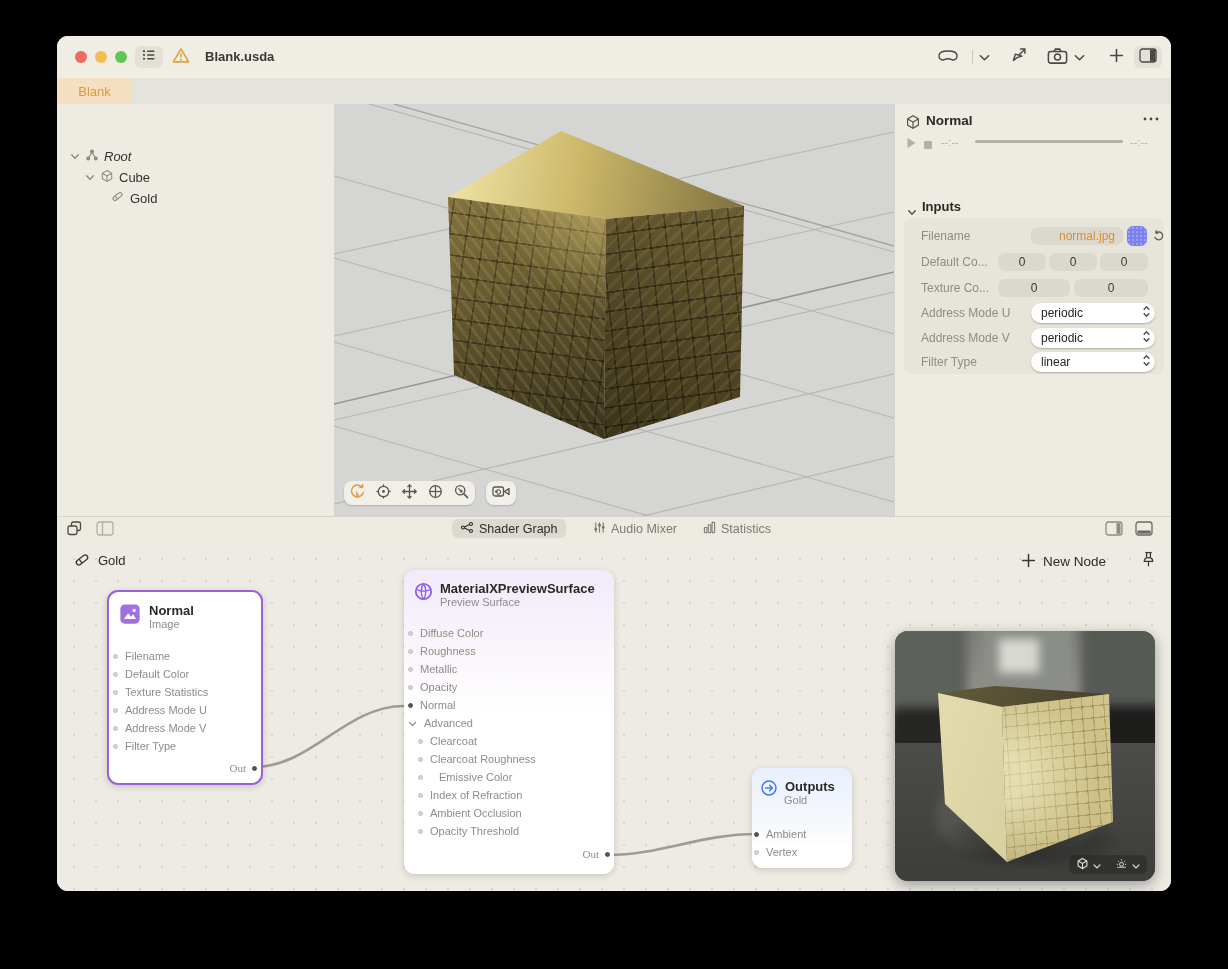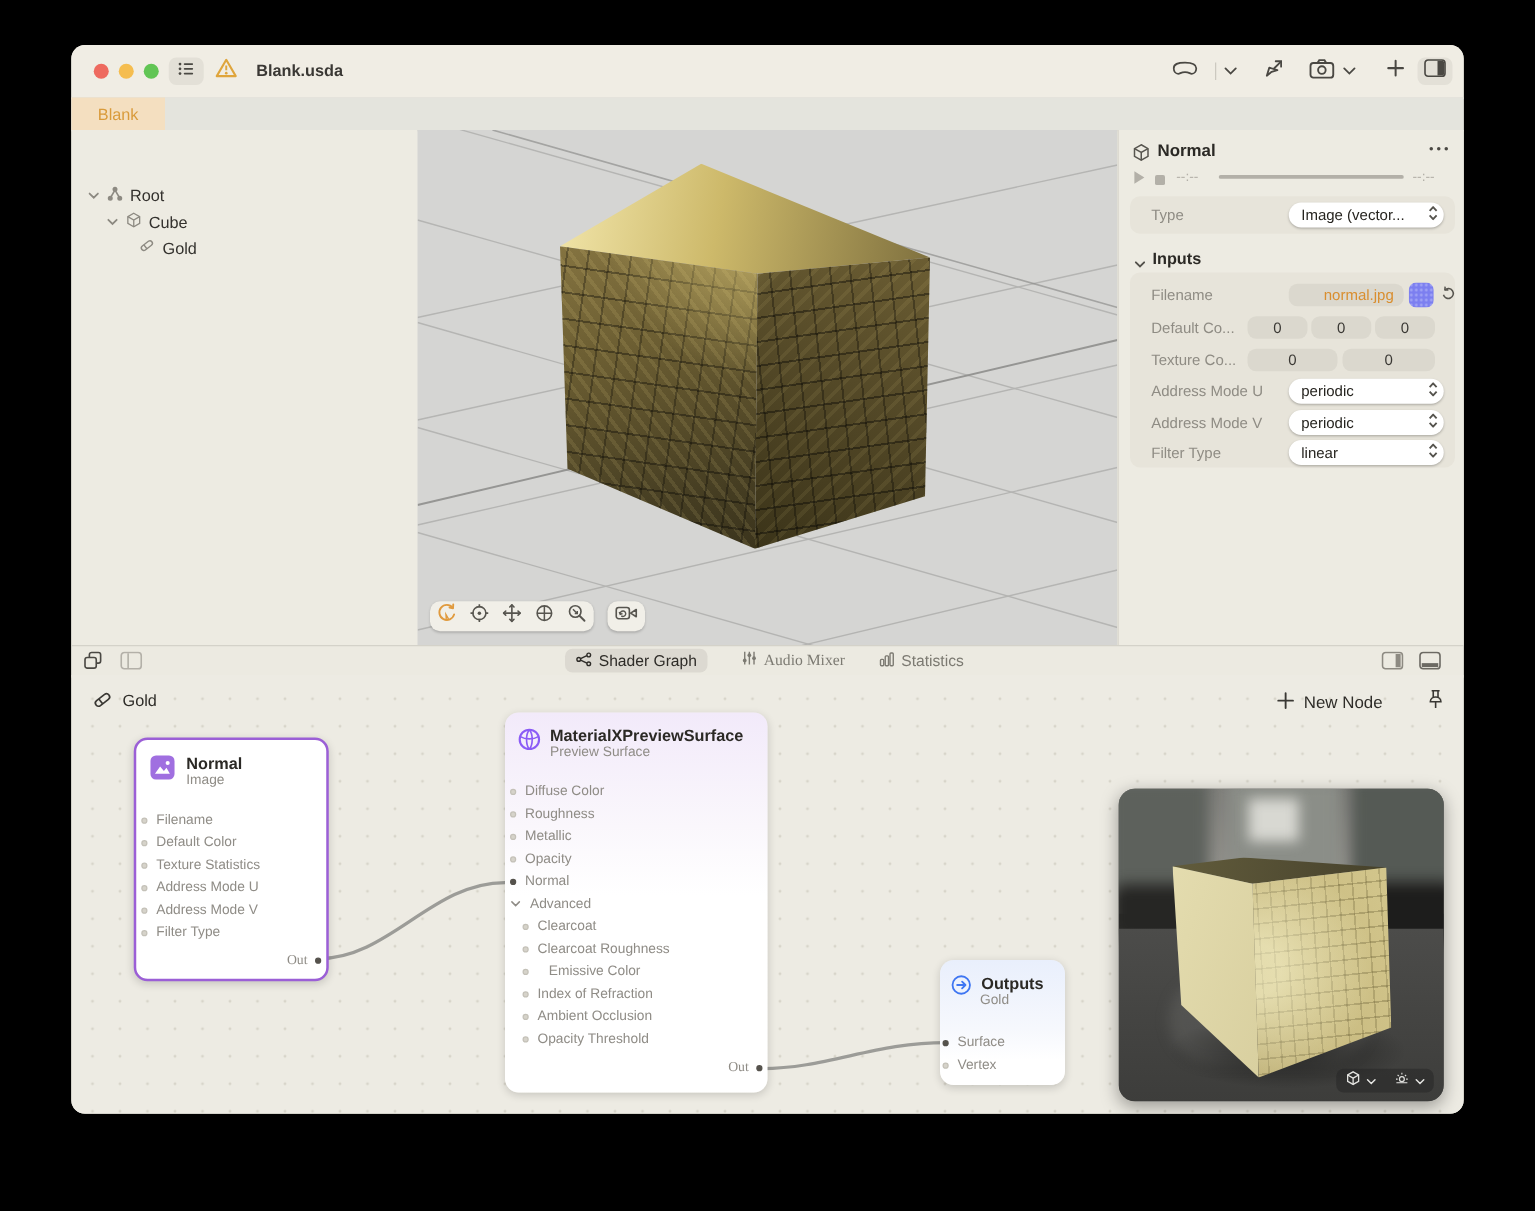--- a/index.html
+++ b/index.html
@@ -141,21 +141,21 @@
     </div>
   </div>
 
   <div class="tabstrip">
     <div class="tab">
       <span>Blank</span>
     </div>
   </div>
 
   <div class="sidebar">
-    <div class="tree-row" style="left:13px;top:43px;">
+    <div class="tree-row" style="left:13px;top:43px;font-style:italic;">
       <span><svg width="10" height="9" viewBox="0 0 12 9">
               <polyline points="2,2.5 6,6.5 10,2.5" fill="none" stroke="#8d8a82" stroke-width="1.7" stroke-linecap="round"></polyline>
             </svg></span>
       <span><svg width="14" height="14" viewBox="0 0 14 14">
               <g stroke="#8d8a82" stroke-width="1.2" fill="#8d8a82">
                 <line x1="7" y1="4" x2="3.5" y2="10"></line>
                 <line x1="7" y1="4" x2="10.5" y2="10"></line>
                 <circle cx="7" cy="3.4" r="1.4"></circle>
                 <circle cx="3.2" cy="10.6" r="1.4"></circle>
                 <circle cx="10.8" cy="10.6" r="1.4"></circle>
@@ -304,30 +304,20 @@
     <span class="abs" style="left:11px;top:31px;"><svg width="11" height="12" viewBox="0 0 10 12">
             <path d="M1 1 L9 6 L1 11 Z" fill="#b3b0a8"></path>
           </svg></span>
     <span class="abs" style="left:28px;top:32px;"><svg width="10" height="10" viewBox="0 0 10 10">
             <rect x="1" y="1" width="8" height="8" rx="1.5" fill="#b3b0a8"></rect>
           </svg></span>
     <div class="abs" style="left:46px;top:32px;font-size:11px;color:#b3b0a8;">--:--</div>
     <div class="abs" style="left:80px;top:36px;width:148px;height:3px;background:#b3b0a8;border-radius:2px;"></div>
     <div class="abs" style="left:235px;top:32px;font-size:11px;color:#b3b0a8;">--:--</div>
 
-    <div class="insp-box" style="top:53px;height:30px;">
-      <div class="lbl abs" style="left:17px;top:8px;">Type</div>
-      <div class="dd" style="left:127px;top:5px;width:124px;">
-        <span>Image (vector...</span>
-        <span><svg width="9" height="13" viewBox="0 0 9 14">
-                <polyline points="1.5,5 4.5,1.8 7.5,5" fill="none" stroke="#55534d" stroke-width="1.6" stroke-linejoin="round"></polyline>
-                <polyline points="1.5,9 4.5,12.2 7.5,9" fill="none" stroke="#55534d" stroke-width="1.6" stroke-linejoin="round"></polyline>
-              </svg></span>
-      </div>
-    </div>
 
     <span class="abs" style="left:12px;top:99px;"><svg width="10" height="9" viewBox="0 0 12 9">
             <polyline points="2,2.5 6,6.5 10,2.5" fill="none" stroke="#55534d" stroke-width="1.8" stroke-linecap="round"></polyline>
           </svg></span>
     <div class="abs" style="left:27px;top:95px;font-size:13px;font-weight:bold;color:#2b2925;">Inputs</div>
 
     <div class="insp-box" style="top:114px;height:156px;">
       <div class="irow" style="top:5px;">
         <span class="lbl">Filename</span>
         <div class="pill" style="left:127px;width:92px;justify-content:flex-end;padding-right:8px;box-sizing:border-box;color:#d98e2f;">normal.jpg</div>
@@ -397,21 +387,21 @@
               <g stroke="#2e2c28" stroke-width="1.2" fill="none">
                 <circle cx="3.2" cy="7" r="1.6"></circle>
                 <circle cx="11.8" cy="3.2" r="1.6"></circle>
                 <circle cx="11.8" cy="10.8" r="1.6"></circle>
                 <line x1="4.8" y1="6.4" x2="10.2" y2="3.8"></line>
                 <line x1="4.8" y1="7.6" x2="10.2" y2="10.2"></line>
               </g>
             </svg></span>
       <span>Shader Graph</span>
     </div>
-    <div class="mtab" style="left:528px;font-family:Liberation Serif, serif;">
+    <div class="mtab" style="left:528px;">
       <span><svg width="13" height="13" viewBox="0 0 14 14">
               <g stroke="#7c7a72" stroke-width="1.2">
                 <line x1="3" y1="1.5" x2="3" y2="12.5"></line>
                 <line x1="7" y1="1.5" x2="7" y2="12.5"></line>
                 <line x1="11" y1="1.5" x2="11" y2="12.5"></line>
               </g>
               <g fill="#7c7a72">
                 <circle cx="3" cy="9" r="1.6"></circle>
                 <circle cx="7" cy="4.5" r="1.6"></circle>
                 <circle cx="11" cy="7" r="1.6"></circle>
@@ -575,21 +565,21 @@
          background:linear-gradient(180deg,#e9effc 0%,#f6f8fd 55%,#ffffff 80%);">
       <span class="abs" style="left:8px;top:11px;"><svg width="18" height="18" viewBox="0 0 16 16">
               <circle cx="8" cy="8" r="6.2" fill="none" stroke="#3f76f2" stroke-width="1.3"></circle>
               <line x1="4.6" y1="8" x2="10.4" y2="8" stroke="#3f76f2" stroke-width="1.3"></line>
               <polyline points="8.6,5.6 11,8 8.6,10.4" fill="none" stroke="#3f76f2" stroke-width="1.3" stroke-linejoin="round" stroke-linecap="round"></polyline>
             </svg></span>
       <div class="node-title abs" style="left:16px;top:11px;margin-left:17px;">Outputs</div>
       <div class="node-sub abs" style="left:32px;top:26px;">Gold</div>
       <div class="port" style="left:2px;top:59px;">
             <span class="pdot filled"></span>
-            <span class="plbl">Surface</span>
+            <span class="plbl">Ambient</span>
           </div>
       <div class="port" style="left:2px;top:77px;">
             <span class="pdot"></span>
             <span class="plbl">Vertex</span>
           </div>
     </div>
 
     <div class="preview">
       <div class="abs" style="left:0;top:0;width:100%;height:100px;background:linear-gradient(#7e7e7a,#9c9a94);"></div>
       <div class="pb" style="left:-8px;top:-6px;width:80px;height:90px;background:#5d615c;"></div>

